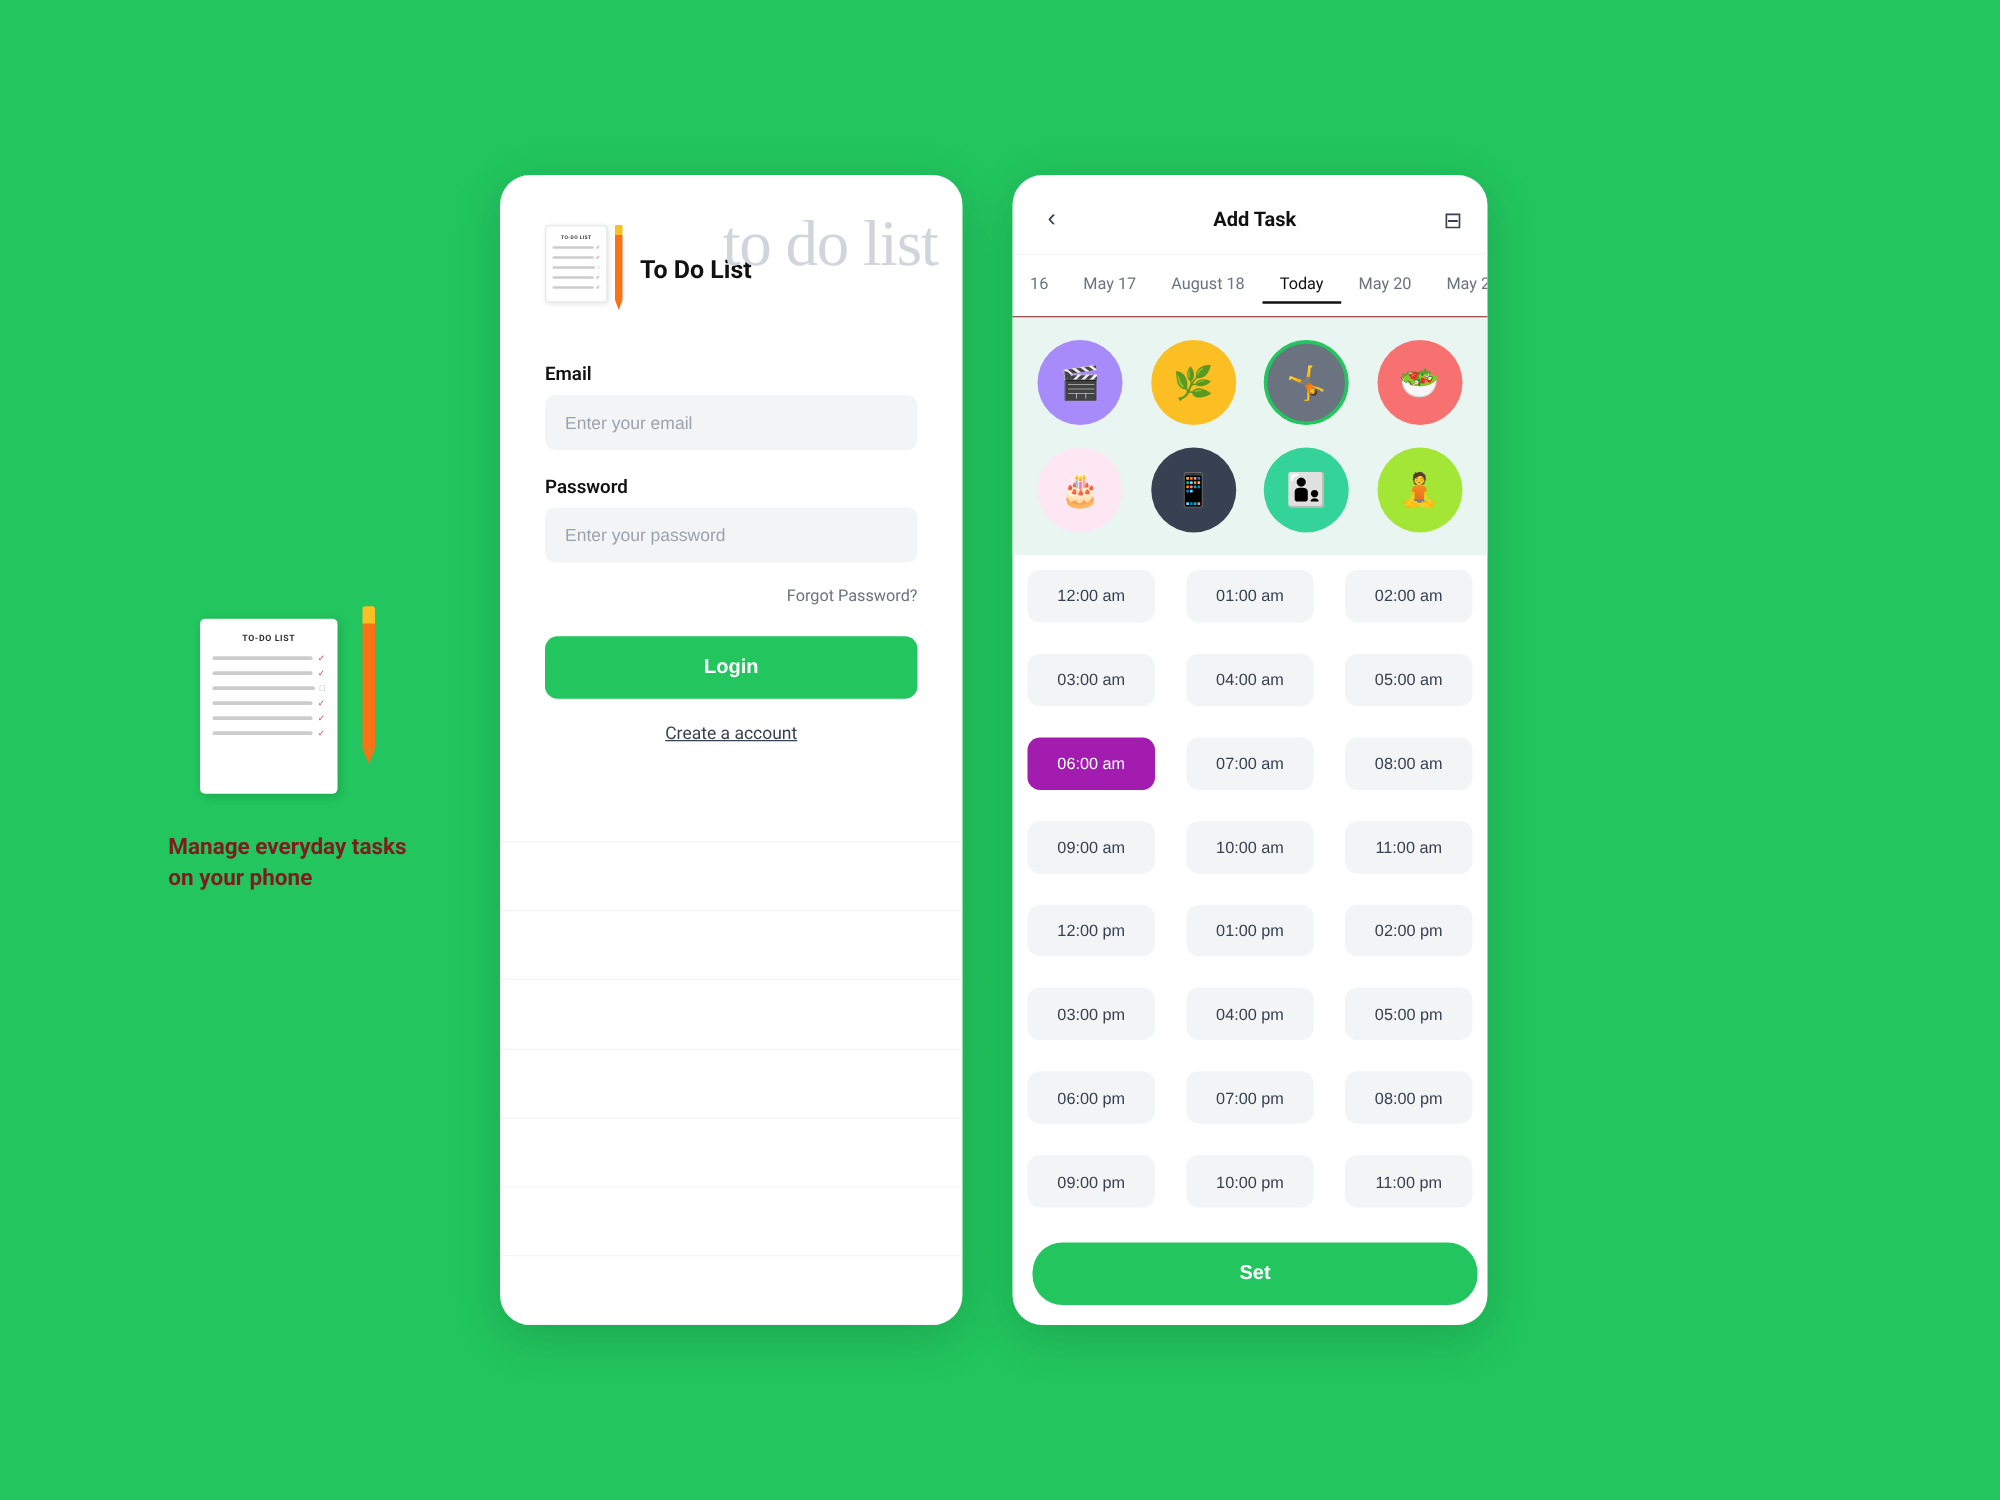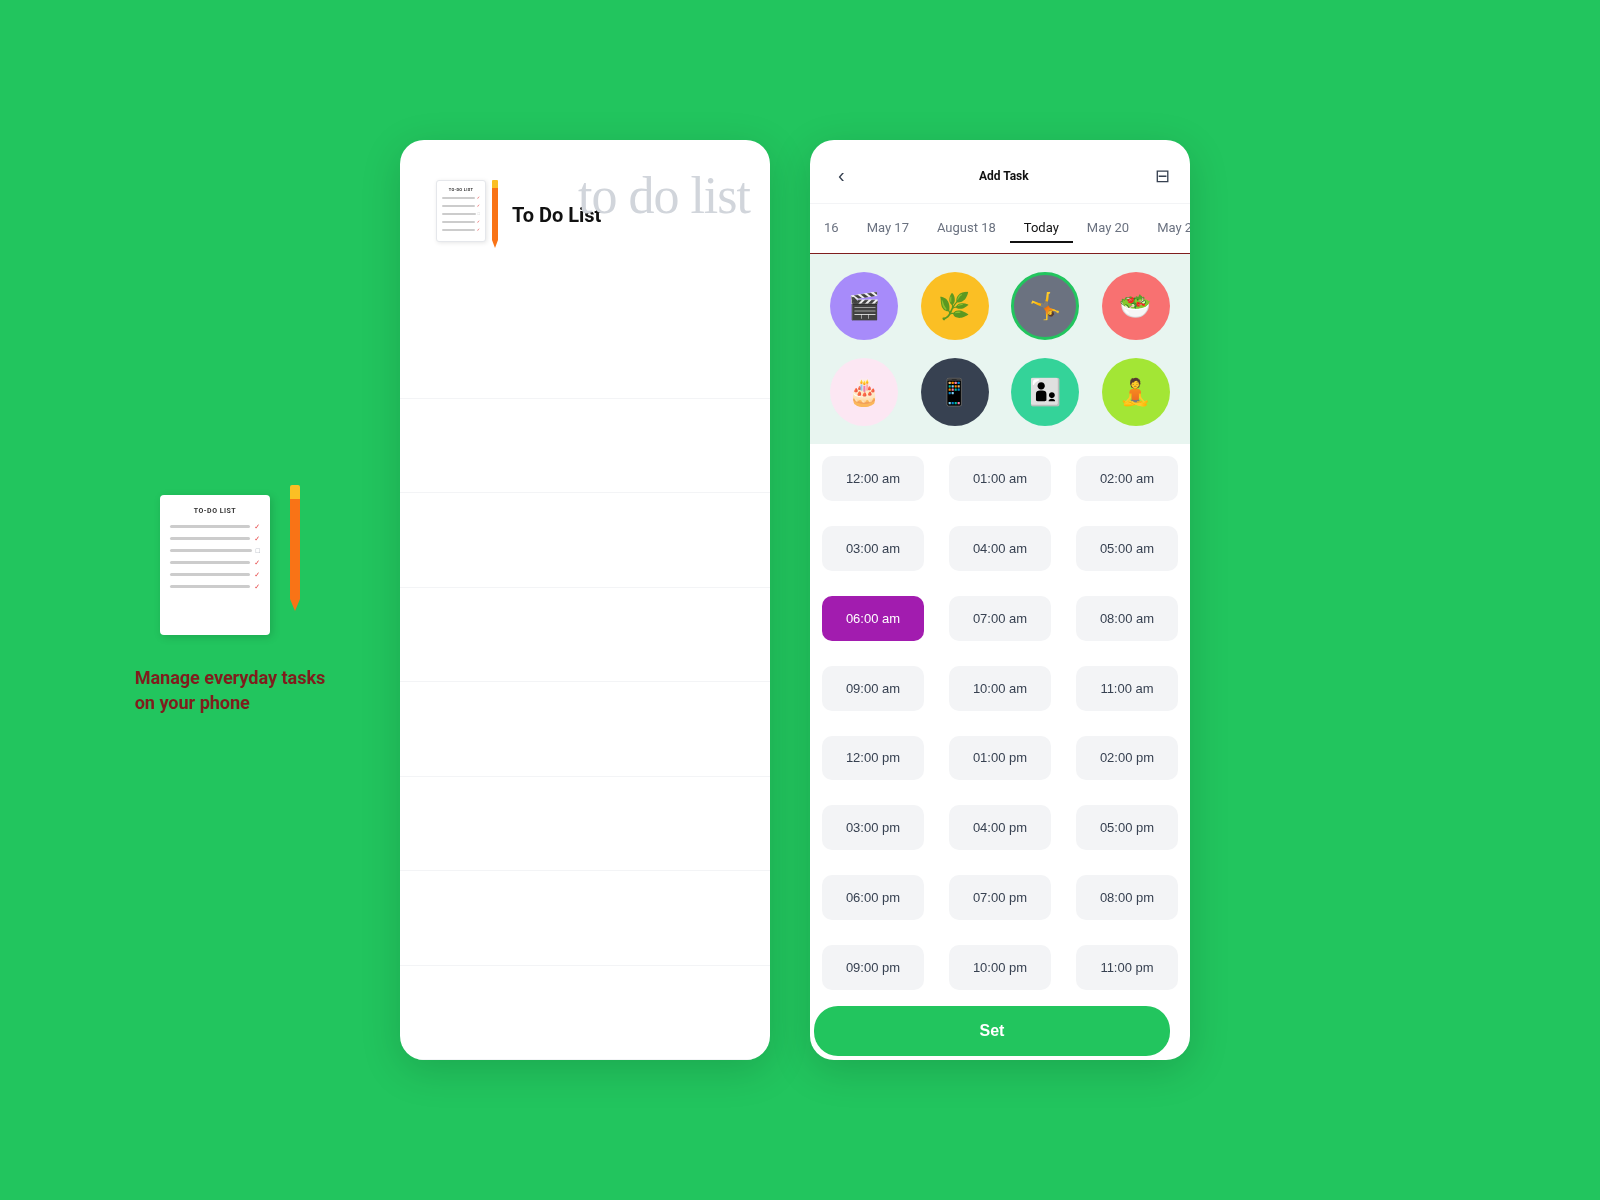--- a/index.html
+++ b/index.html
@@ -330,21 +330,21 @@
     .back-btn {
       font-size: 20px;
       color: #374151;
       cursor: pointer;
       background: none;
       border: none;
       padding: 4px 8px;
     }
 
     .task-title {
-      font-size: 12px;
+      font-size: 16px;
       font-weight: 700;
       color: #111;
     }
 
     .calendar-icon {
       font-size: 18px;
       color: #374151;
       cursor: pointer;
     }
 
@@ -401,21 +401,21 @@
       cursor: pointer;
       text-align: center;
     }
 
     .time-btn.selected {
       background: #a21caf;
       color: white;
     }
 
     .set-btn {
-      margin: 4px;
+      margin: 16px;
       background: #22c55e;
       color: white;
       border: none;
       border-radius: 24px;
       padding: 16px;
       font-size: 16px;
       font-weight: 600;
       cursor: pointer;
       width: calc(100% - 24px);
     }
@@ -496,20 +496,33 @@
           </div>
           <div class="app-icon-pencil" style="position:absolute; right:-2px; top:0;">
             <div class="pencil-sm-eraser"></div>
             <div class="pencil-sm-body"></div>
             <div class="pencil-sm-tip"></div>
           </div>
         </div>
         <span class="app-title">To Do List</span>
       </div>
 
+      <div class="form-section">
+        <label class="field-label">Email</label>
+        <input class="field-input" type="email" placeholder="Enter your email" style="">
+
+        <label class="field-label">Password</label>
+        <input class="field-input" type="password" placeholder="Enter your password" style="">
+
+        <span class="forgot-password">Forgot Password?</span>
+
+        <button class="login-btn">Login</button>
+
+        <span class="create-account">Create a account</span>
+      </div>
     </div>
     <div class="card-lines">
       <div class="card-line"></div>
       <div class="card-line"></div>
       <div class="card-line"></div>
       <div class="card-line"></div>
       <div class="card-line"></div>
       <div class="card-line"></div>
       <div class="card-line"></div>
       <div class="card-line"></div>

